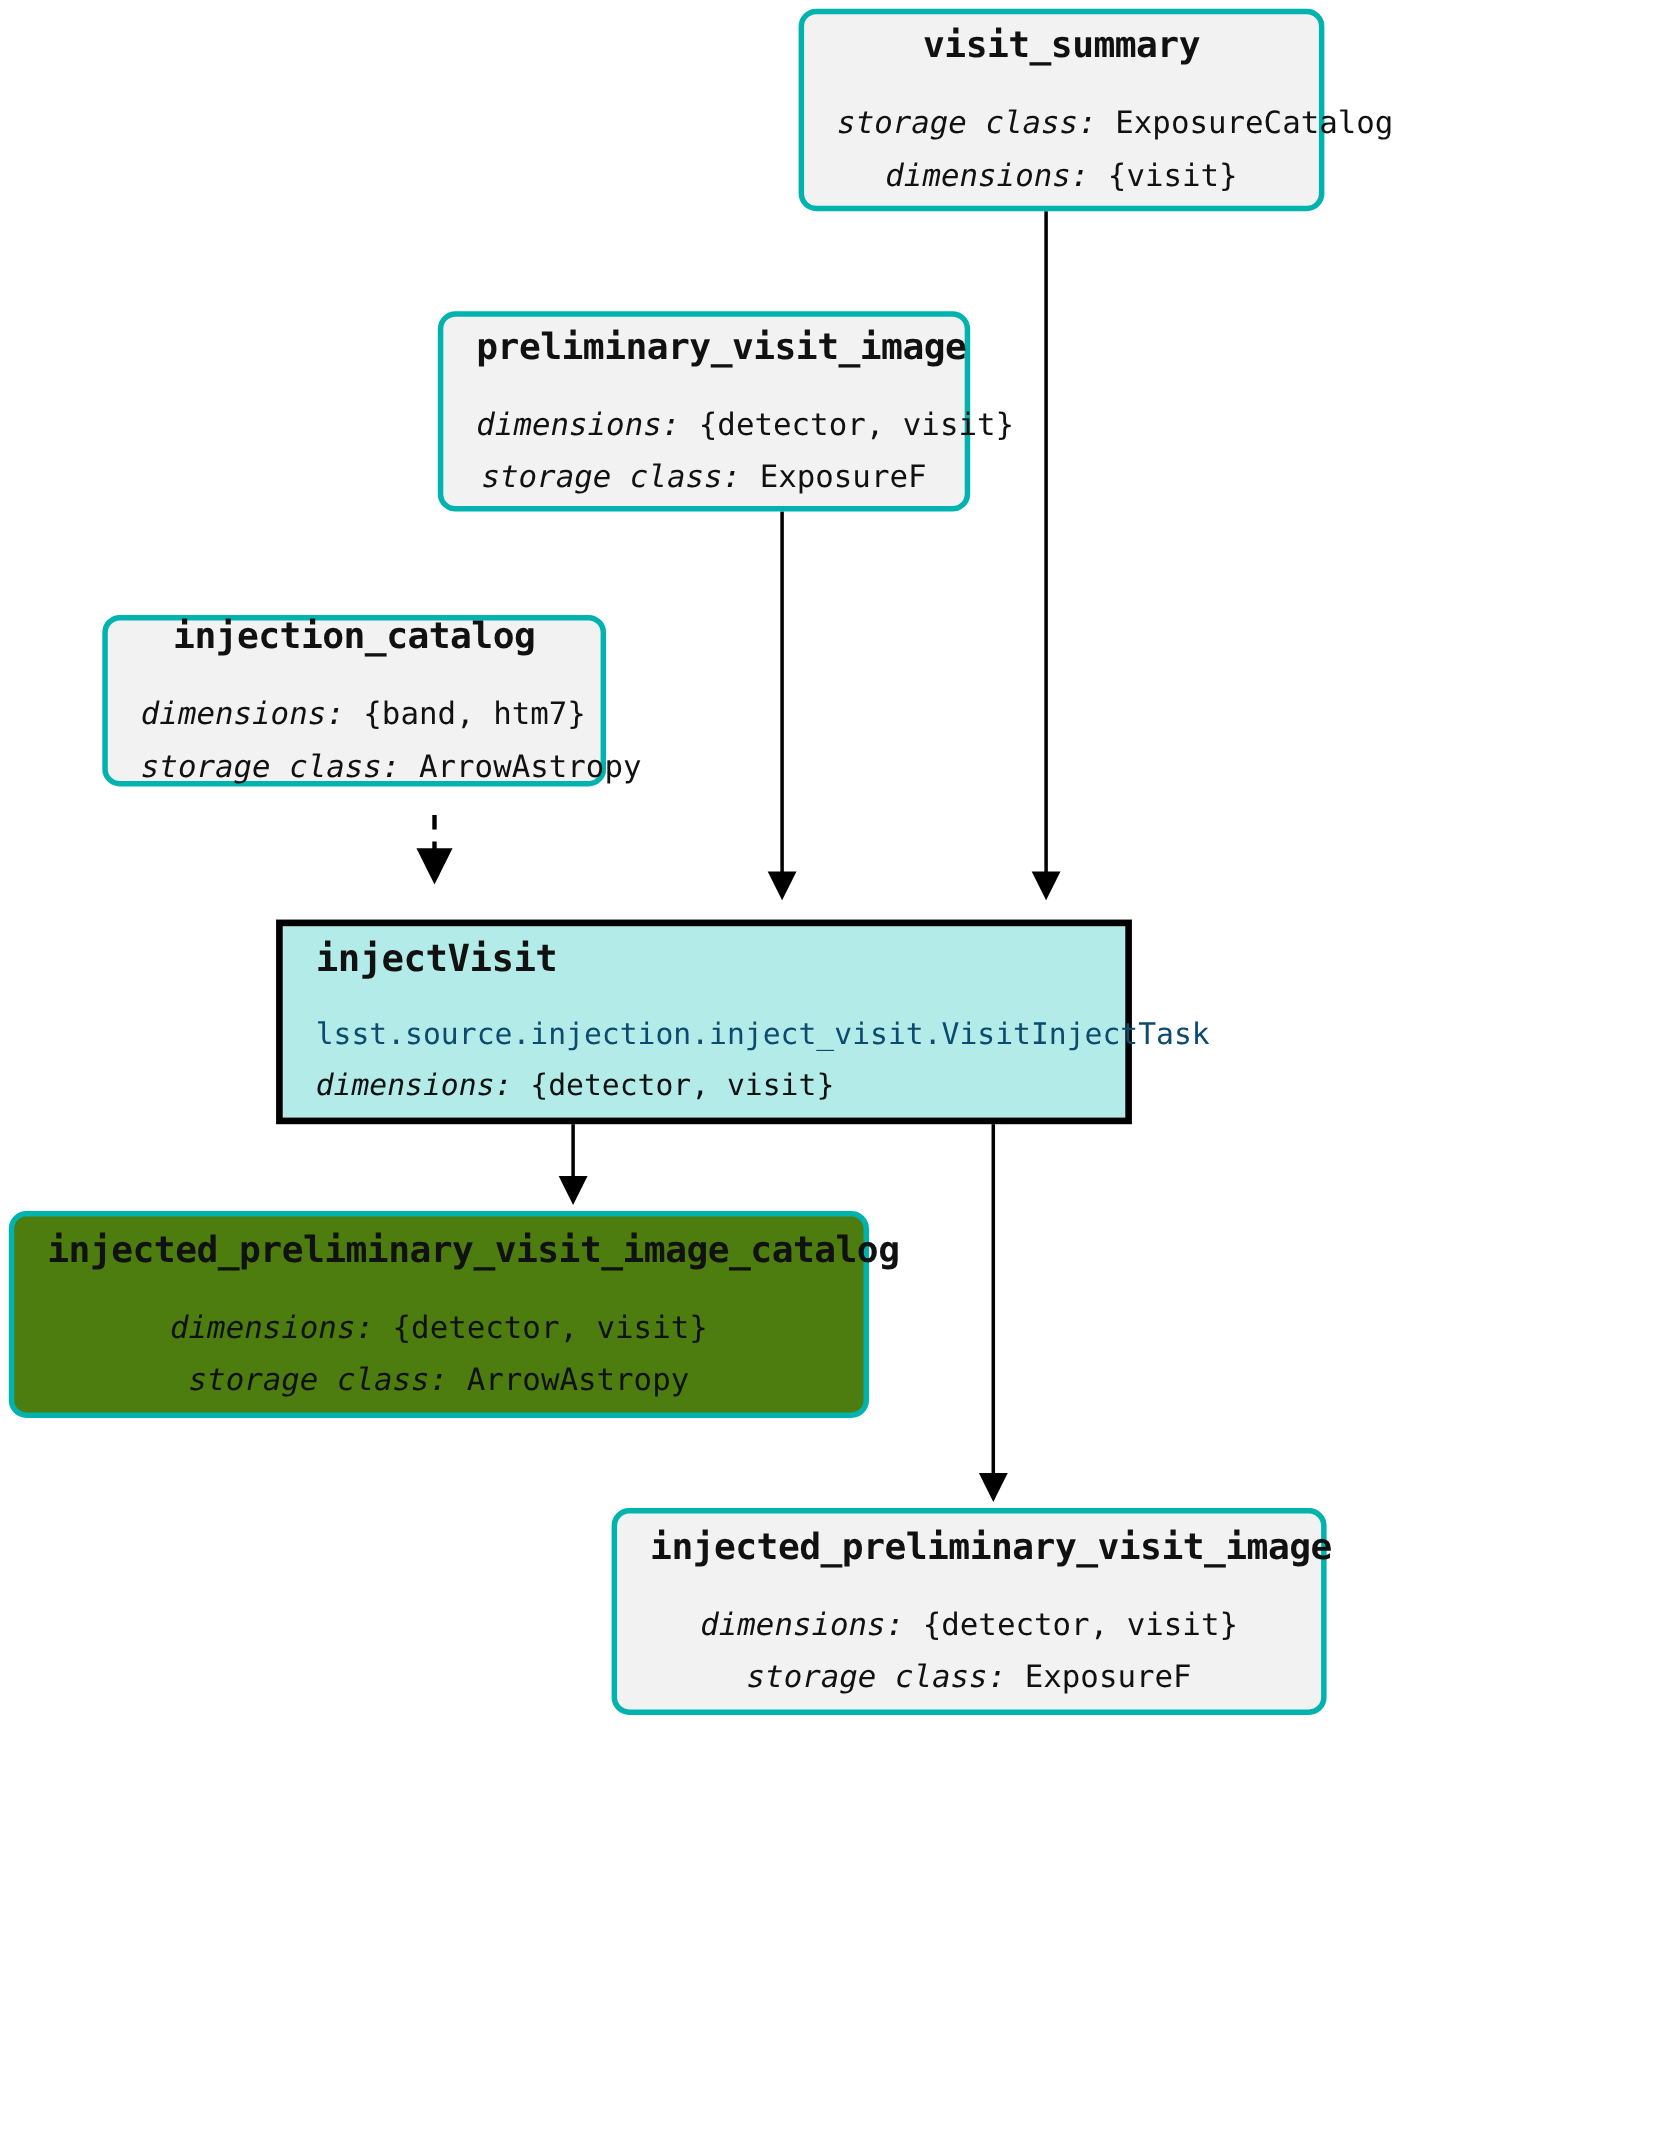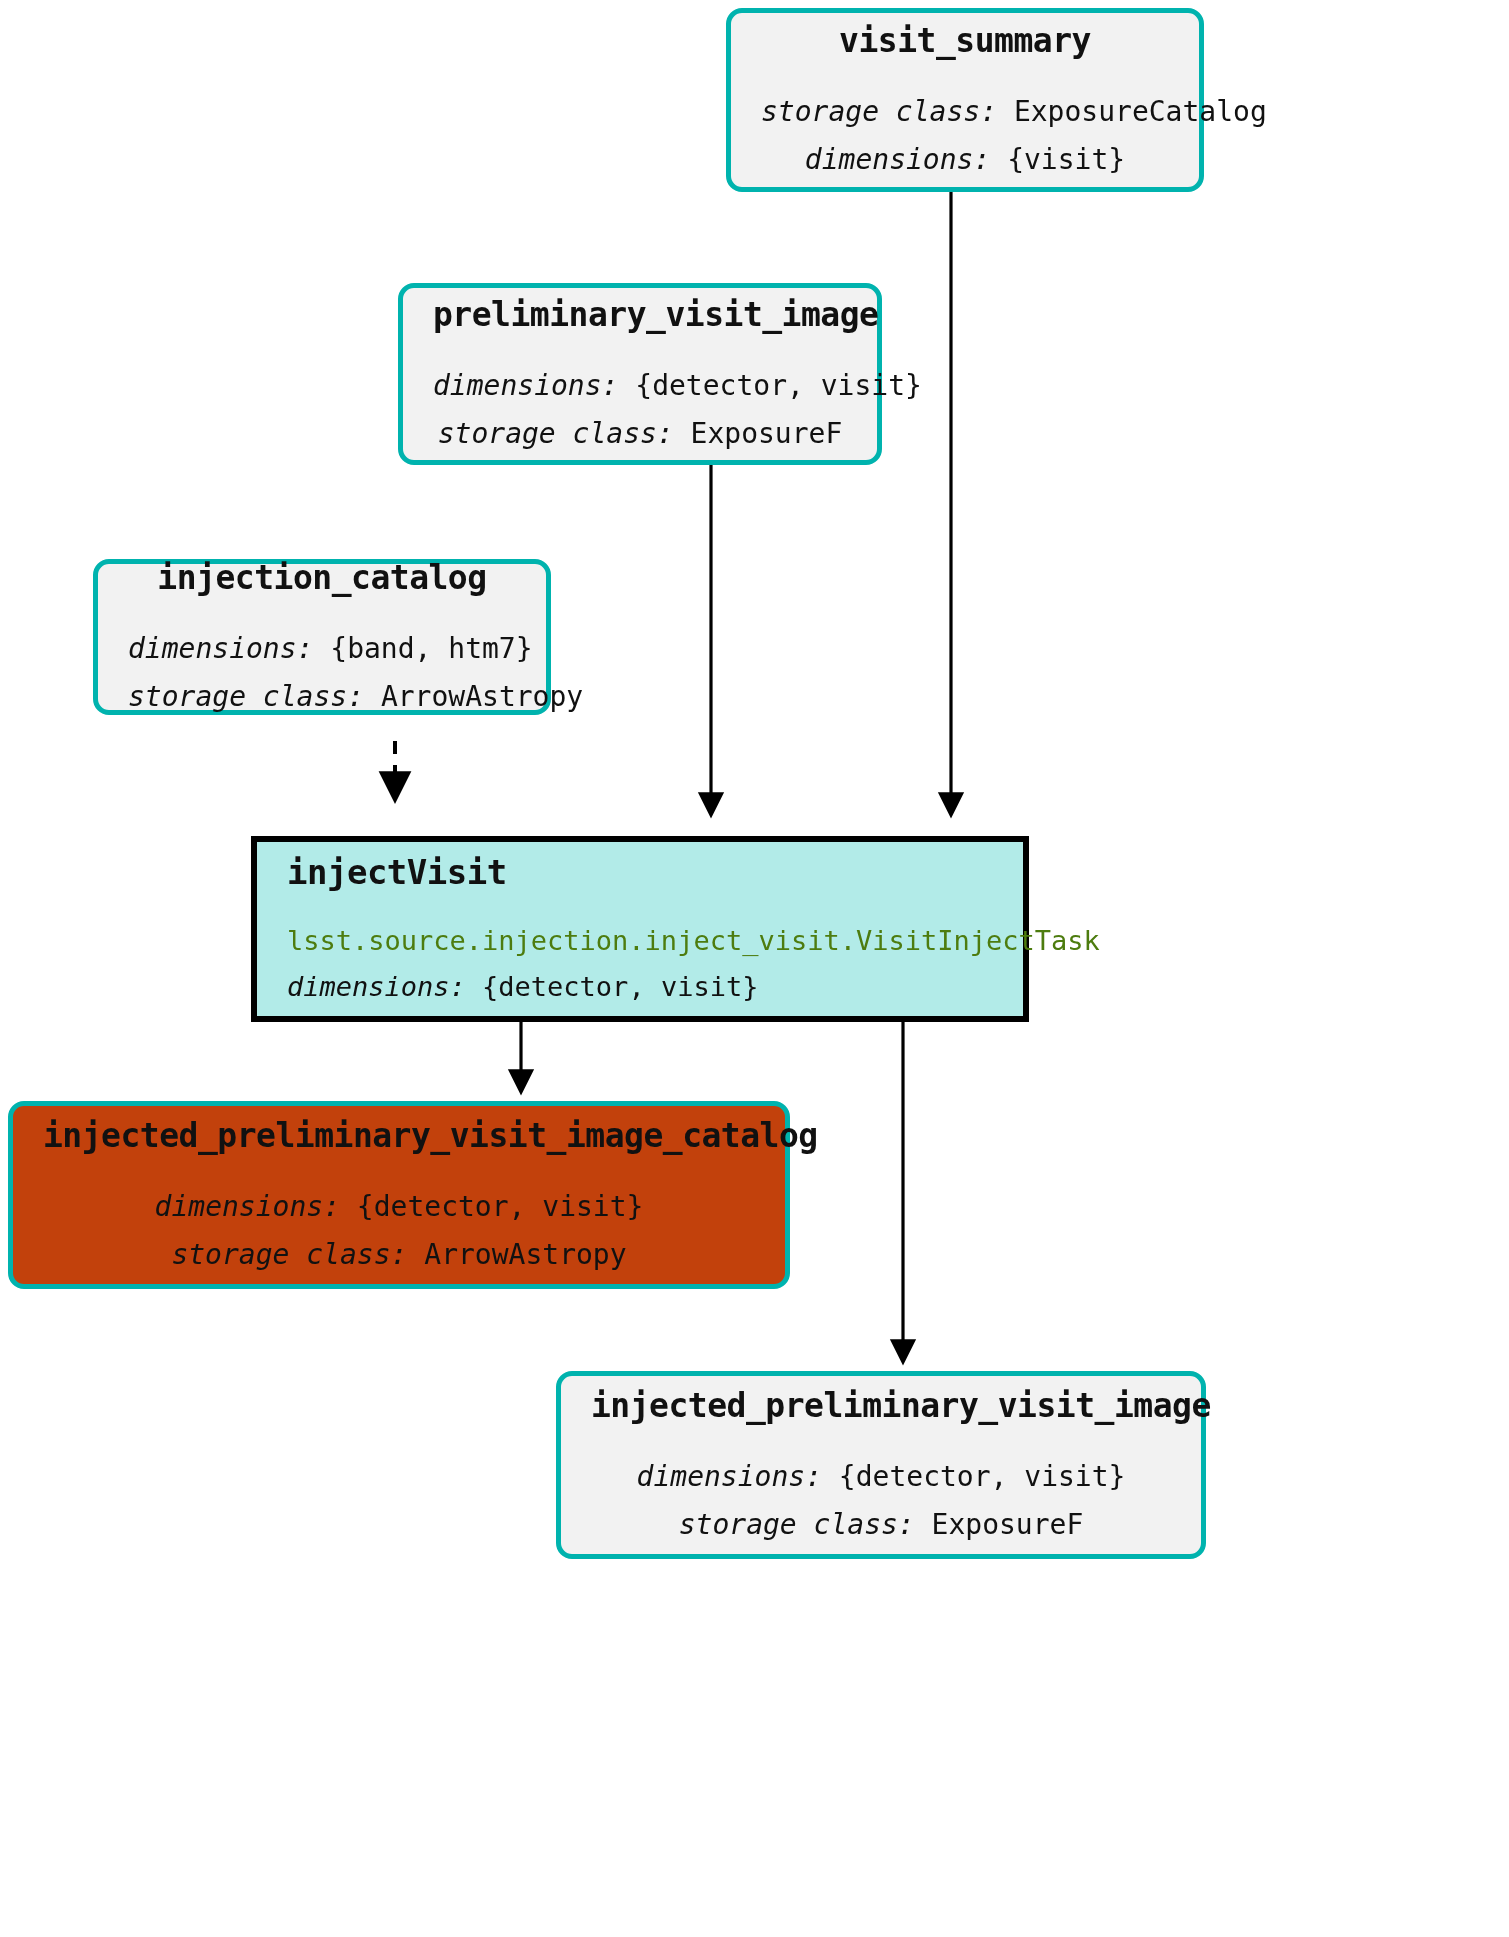--- a/index.html
+++ b/index.html
@@ -115,28 +115,28 @@
       <span class="val">{band, htm7}</span>
     </div>
     <div class="row" style="color: rgb(17, 17, 17);">
       <span class="lbl">storage class:</span> 
       <span class="val">ArrowAstropy</span>
     </div>
   </div>
 
   <div class="node task" id="n-inject-visit" style="border-color: rgb(0, 0, 0); background: rgb(178, 235, 232); margin-top: 12px;">
     <div class="title" style="color: rgb(17, 17, 17);">injectVisit</div>
-    <div class="row" style="color: #4d7c0f;">lsst.source.injection.inject_visit.VisitInjectTask</div>
+    <div class="row" style="color: #0c4a6e;">lsst.source.injection.inject_visit.VisitInjectTask</div>
     <div class="row" style="color: rgb(17, 17, 17);">
       <span class="lbl">dimensions:</span> 
       <span class="val">{detector, visit}</span>
     </div>
   </div>
 
-  <div class="node dataset" id="n-injected-catalog" style="border-color: rgb(0, 179, 174); background: #c2410c;">
+  <div class="node dataset" id="n-injected-catalog" style="border-color: rgb(0, 179, 174); background: #4d7c0f;">
     <div class="title" style="color: rgb(17, 17, 17);">injected_preliminary_visit_image_catalog</div>
     <div class="row" style="color: rgb(17, 17, 17);">
       <span class="lbl">dimensions:</span> 
       <span class="val">{detector, visit}</span>
     </div>
     <div class="row" style="color: rgb(17, 17, 17);">
       <span class="lbl">storage class:</span> 
       <span class="val">ArrowAstropy</span>
     </div>
   </div>

